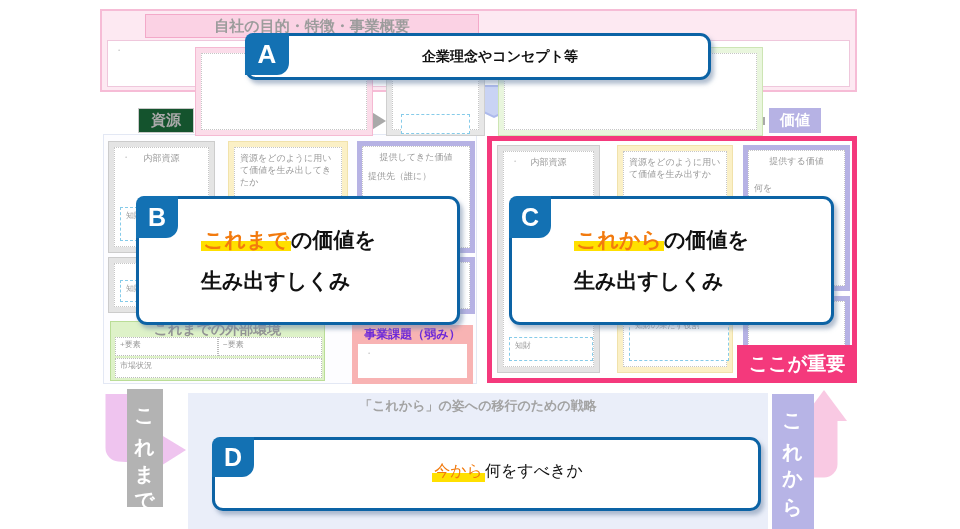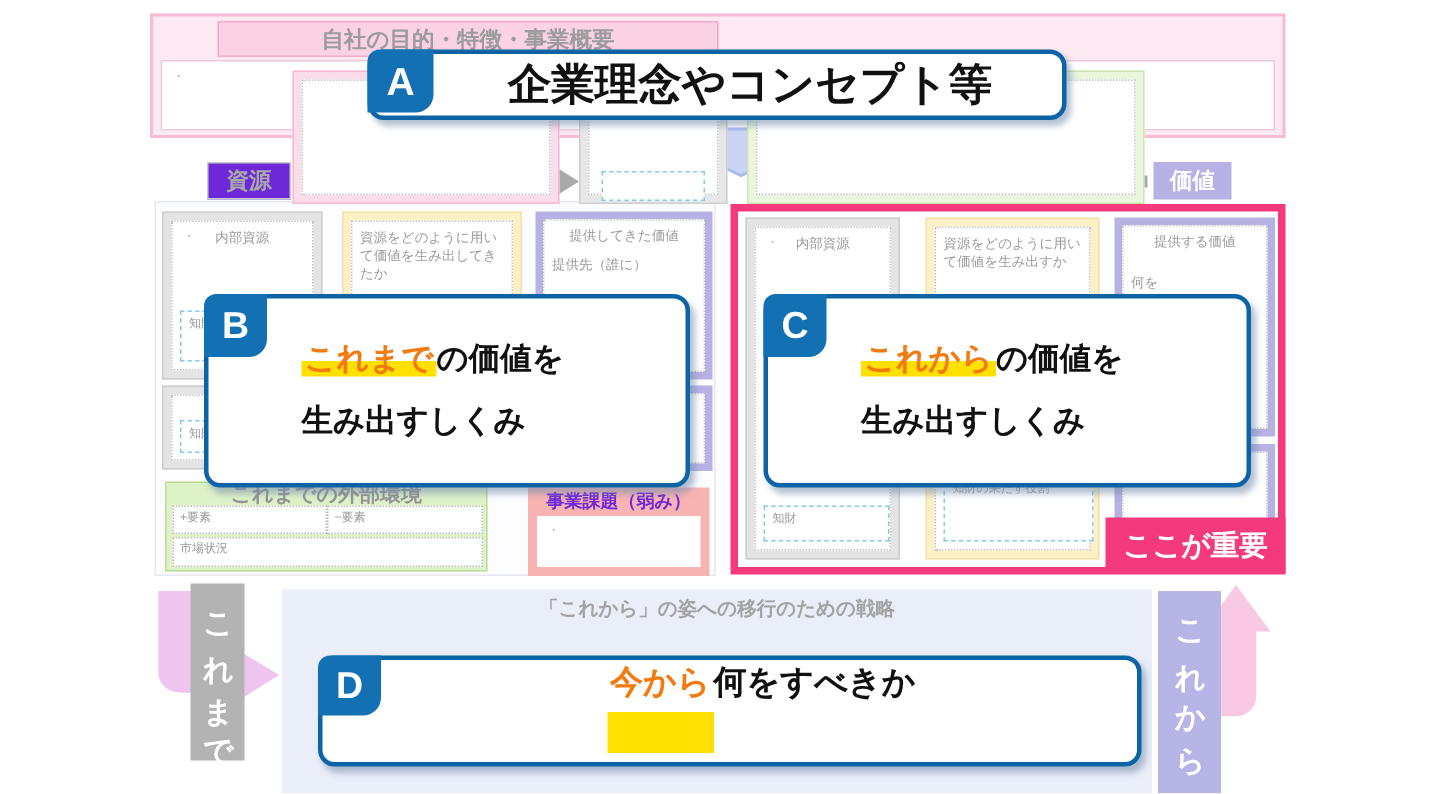--- a/index.html
+++ b/index.html
@@ -18,37 +18,37 @@
 
   
   .callout{position:absolute;background:#fff;border:3px solid #0c63a5;border-radius:11px;
            box-shadow:3px 4px 4px rgba(115,138,170,.55);box-sizing:border-box;z-index:30;}
   .badge{position:absolute;top:-3px;left:-3px;background:var(--accent-blue,#1371b3);color:#fff;
          font-weight:bold;display:flex;align-items:center;justify-content:center;
          border-radius:8px 0 12px 0;}
   .co-a{left:245px;top:33px;width:466px;height:47px;}
   .co-a .badge{width:44px;height:42px;font-size:26px;}
   .co-a .co-text{position:absolute;left:44px;right:0;top:0;height:41px;display:flex;align-items:center;justify-content:center;
-                 font-size:29px;font-weight:bold;color:#111;}
+                 font-size:14px;font-weight:bold;color:#111;}
   .co-b{left:136px;top:196px;width:324px;height:129px;}
   .co-c{left:509px;top:196px;width:325px;height:129px;}
   .co-b .badge,.co-c .badge{width:42px;height:42px;font-size:25px;}
   .co-lines{position:absolute;left:62px;top:20px;font-size:21px;font-weight:bold;color:#111;line-height:41px;}
   .co-d{left:212px;top:437px;width:549px;height:74px;}
   .co-d .badge{width:42px;height:40px;font-size:25px;}
-  .co-d .co-text{position:absolute;left:42px;right:0;top:0;height:62px;display:flex;justify-content:center;
-                 font-size:22px;font-weight:bold;color:#111;}
+  .co-d .co-text{position:absolute;left:42px;right:0;top:0;height:62px;display:flex;align-items:center;justify-content:center;
+                 font-size:16px;font-weight:normal;color:#111;}
   .hl{color:var(--hl-orange,#f27a0e);
       background:linear-gradient(to bottom,transparent 56%,var(--hl-yellow,#ffe000) 56%);
       padding:0 2px;}
 
   
   .flow-label{position:absolute;height:25px;display:flex;align-items:center;justify-content:center;
               font-weight:bold;font-size:15px;box-sizing:border-box;}
-  .fl-gray{background:#6d28d9;border:1px solid #c9c9c9;color:#a9a9a9;}
+  .fl-gray{background:#14532d;border:1px solid #c9c9c9;color:#a9a9a9;}
   .fl-cream{background:#fdf4d3;border:1px solid #f1e2ab;color:#b5a97c;}
   .fl-purple{background:var(--value-purple,#b6b2e4);color:#fff;}
 
   
   .panel-past{left:103px;top:134px;width:374px;height:250px;background:#fdfdff;border:1px solid #e3e8f4;box-sizing:border-box;}
   .panel-future{left:487px;top:136px;width:370px;height:247px;background:#fff;border:5px solid var(--accent-pink,#f4397c);box-sizing:border-box;z-index:5;}
   .col-frame{position:absolute;box-sizing:border-box;padding:5px;}
   .cf-gray{background:#e4e4e4;border:1px solid #cccccc;}
   .cf-cream{background:#fbf0c6;border:1px solid #f1e2ab;}
   .cf-purple{background:var(--value-purple,#b6b2e4);}

